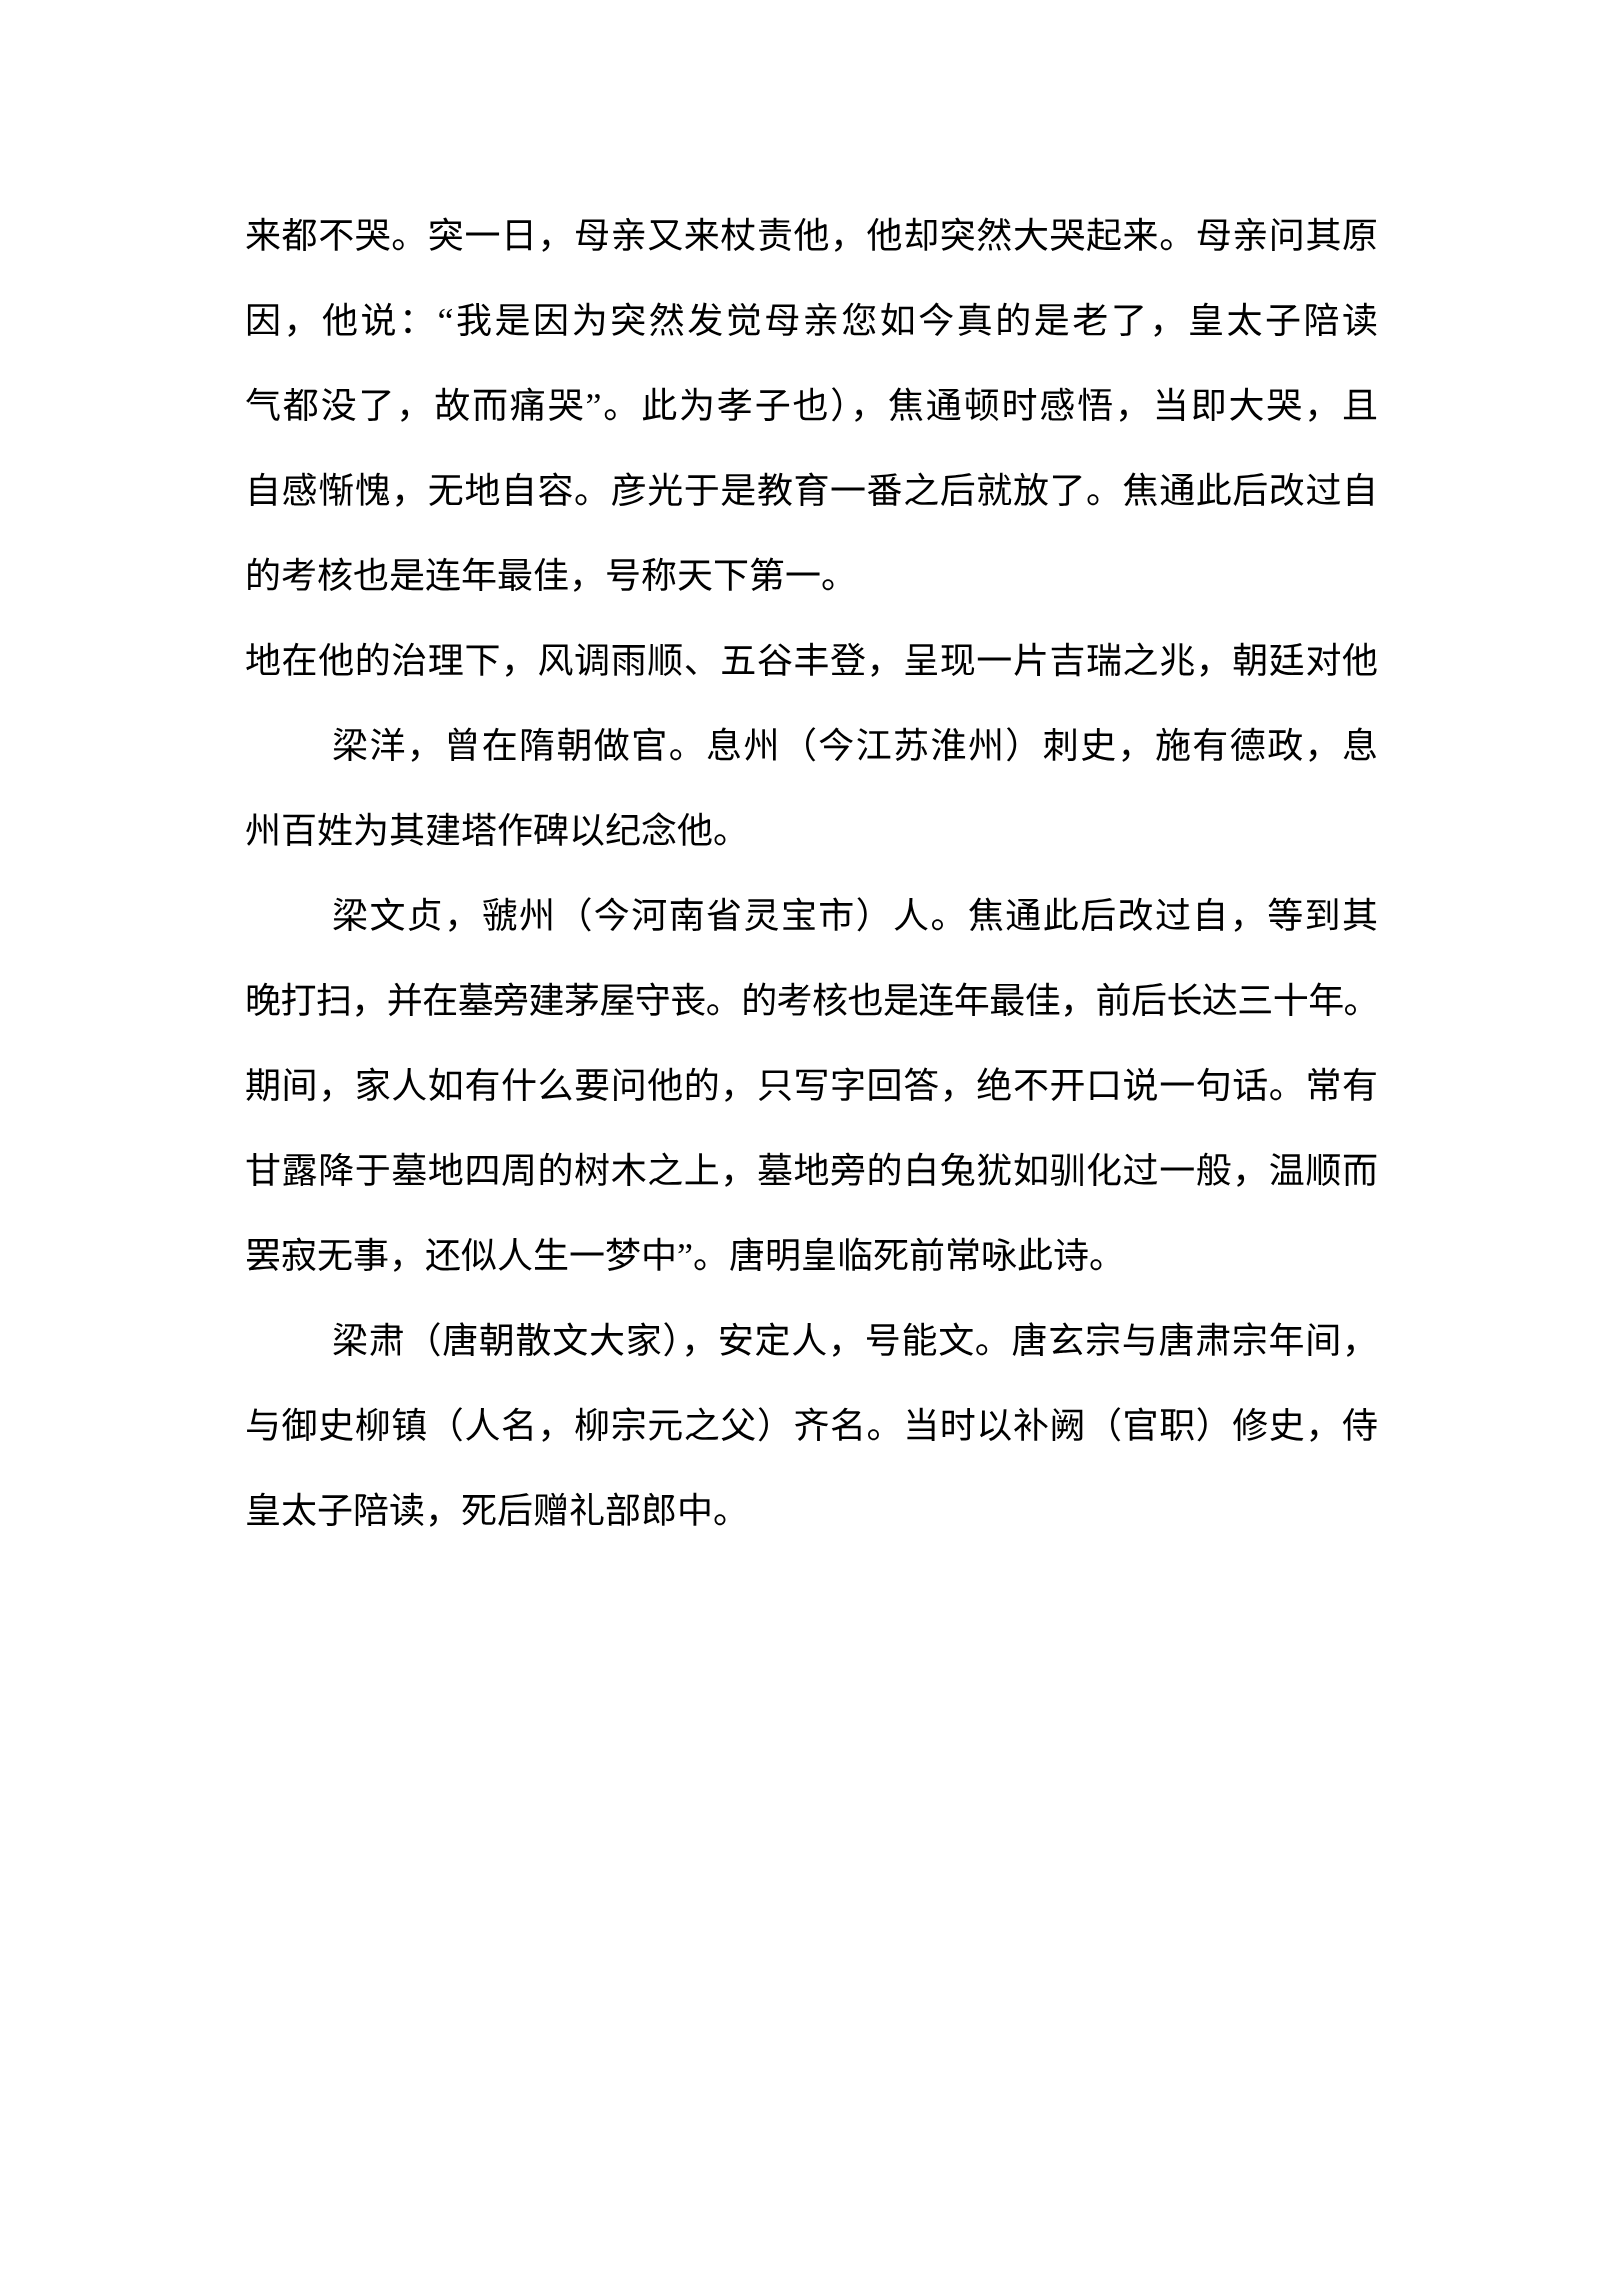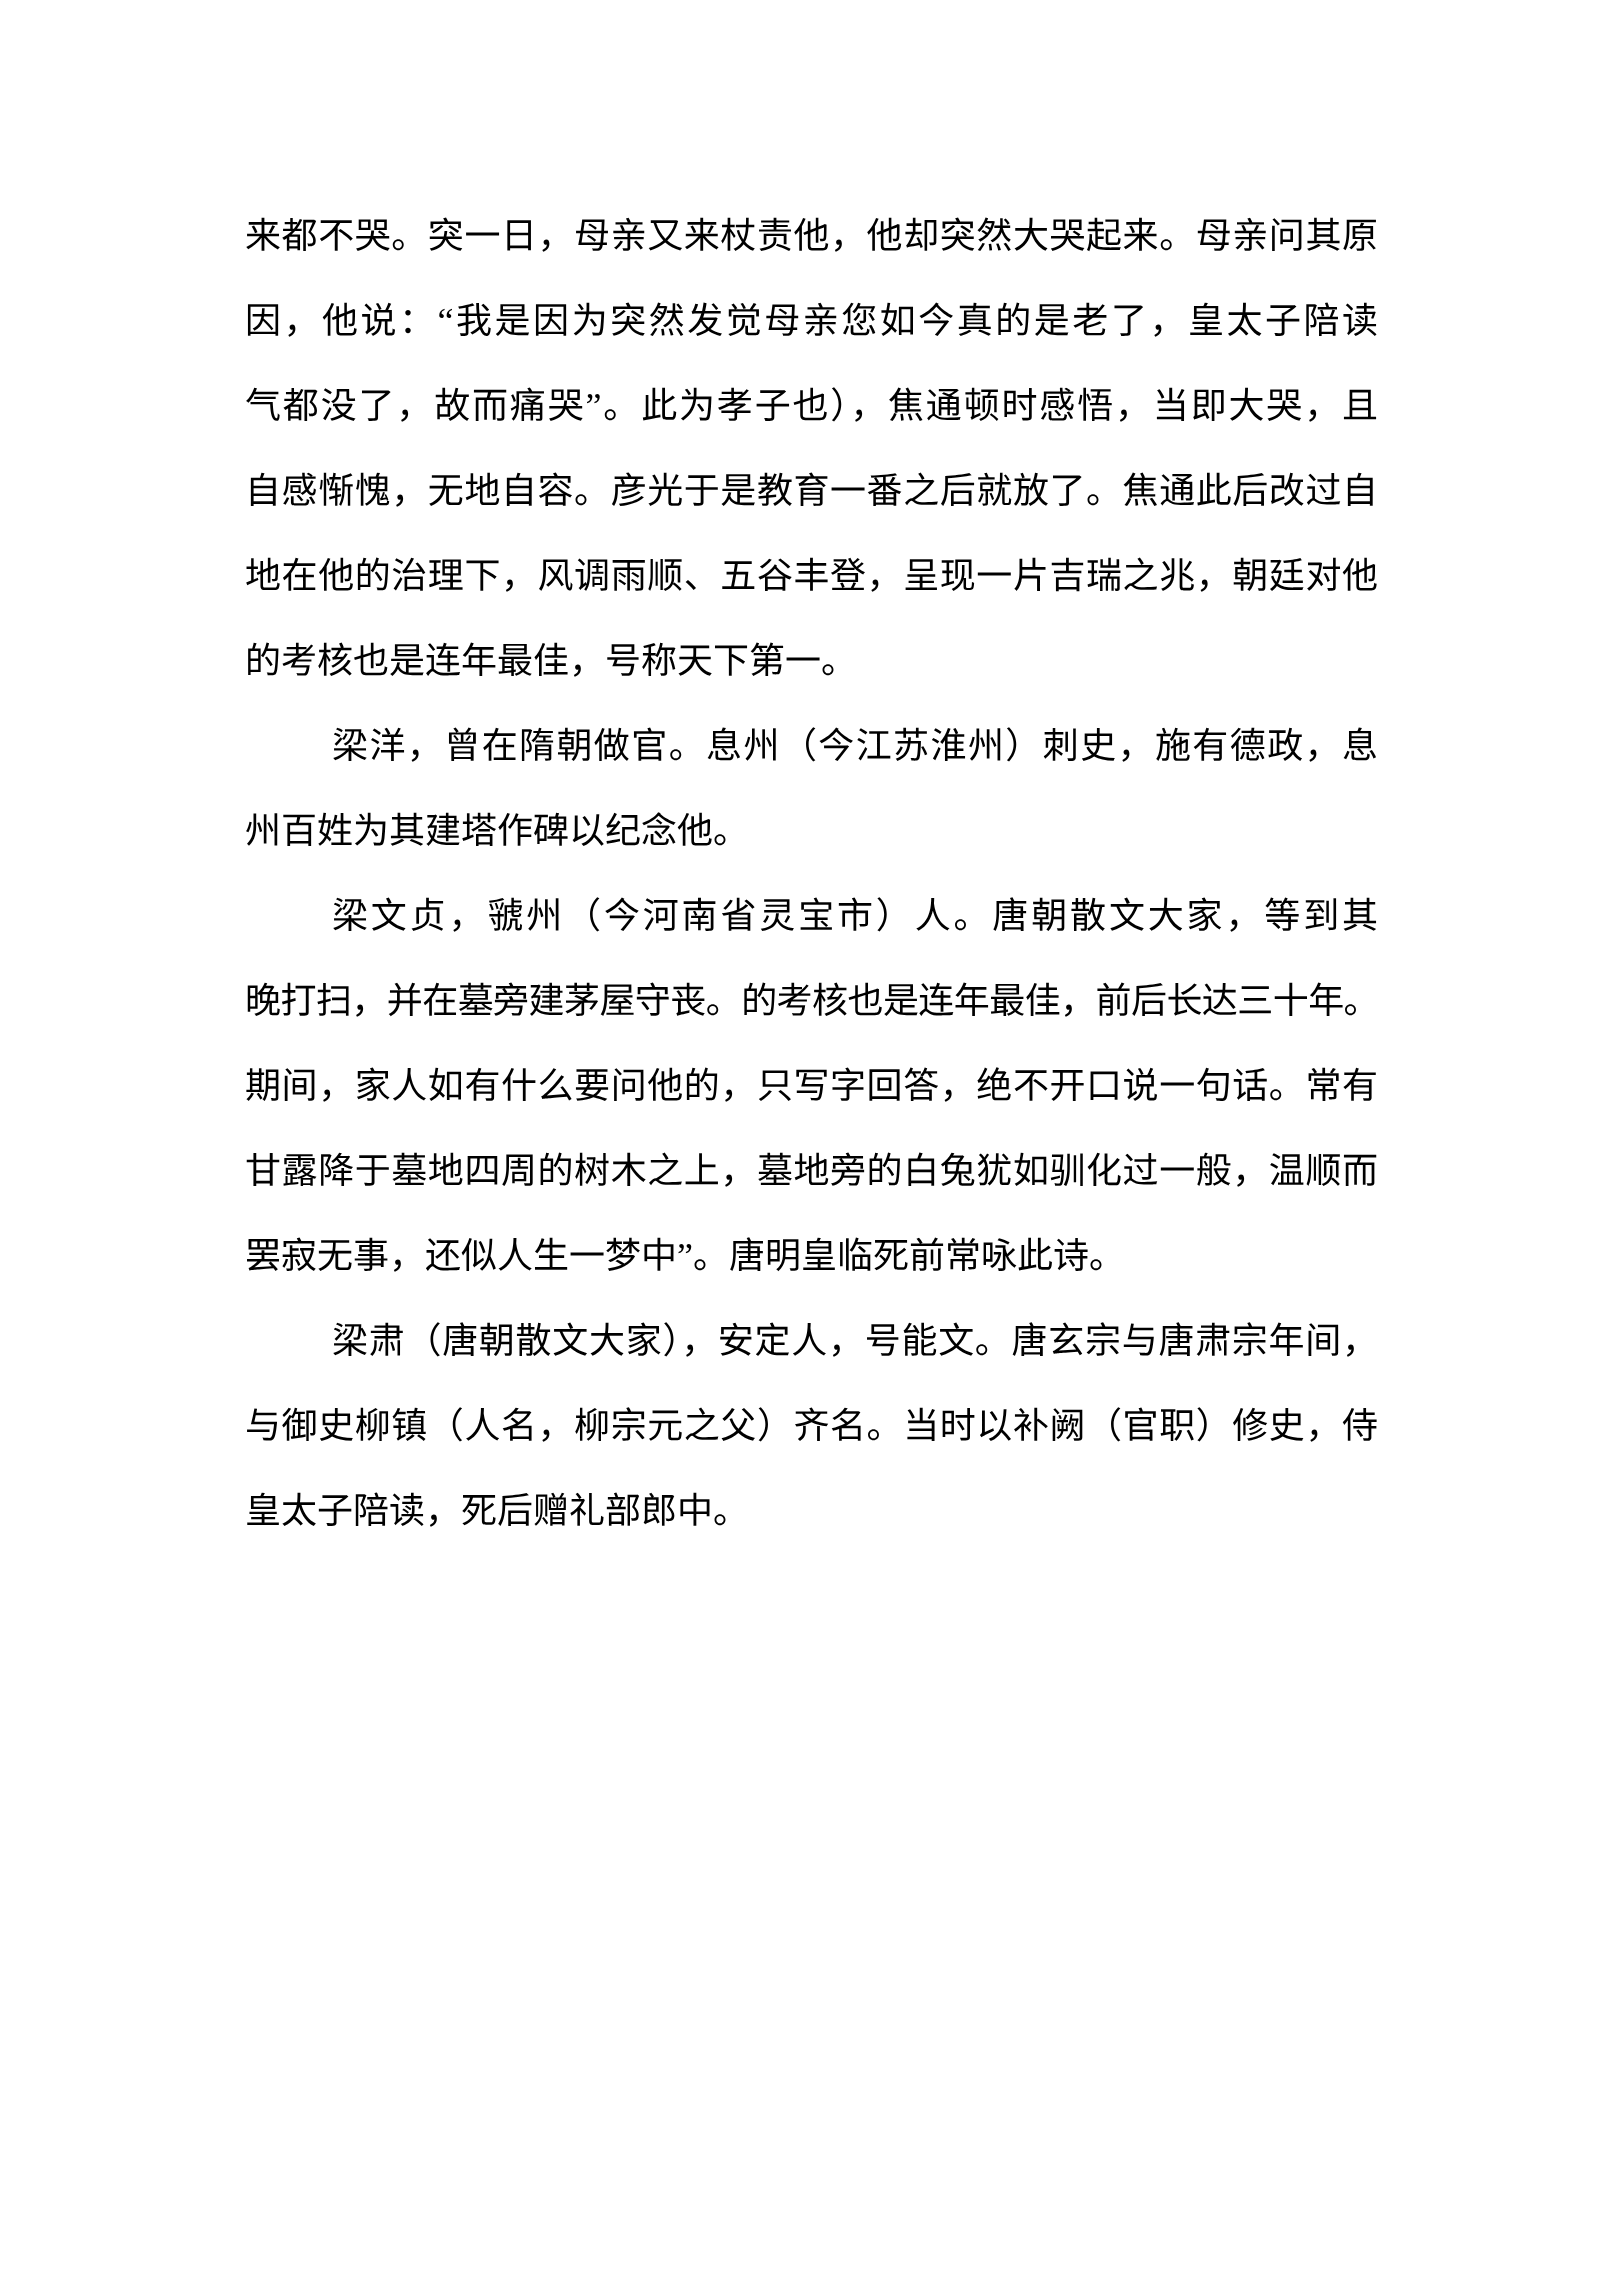--- a/index.html
+++ b/index.html
@@ -42,27 +42,27 @@
 </style>
 </head>
 <body>
 
 <div class="page">
   <div class="textblock">
     <div class="line">来都不哭。突一日，母亲又来杖责他，他却突然大哭起来。母亲问其原</div>
     <div class="line">因，他说：“我是因为突然发觉母亲您如今真的是老了，皇太子陪读</div>
     <div class="line">气都没了，故而痛哭”。此为孝子也），焦通顿时感悟，当即大哭，且</div>
     <div class="line">自感惭愧，无地自容。彦光于是教育一番之后就放了。焦通此后改过自</div>
+    <div class="line plast">的考核也是连年最佳，号称天下第一。</div>
     <div class="line">地在他的治理下，风调雨顺、五谷丰登，呈现一片吉瑞之兆，朝廷对他</div>
-    <div class="line plast">的考核也是连年最佳，号称天下第一。</div>
 
     <div class="line first">梁洋，曾在隋朝做官。息州（今江苏淮州）刺史，施有德政，息</div>
     <div class="line plast">州百姓为其建塔作碑以纪念他。</div>
 
-    <div class="line first">梁文贞，虢州（今河南省灵宝市）人。唐朝散文大家，等到其</div>
+    <div class="line first">梁文贞，虢州（今河南省灵宝市）人。焦通此后改过自，等到其</div>
     <div class="line tight">晚打扫，并在墓旁建茅屋守丧。的考核也是连年最佳，前后长达三十年。</div>
     <div class="line">期间，家人如有什么要问他的，只写字回答，绝不开口说一句话。常有</div>
     <div class="line">甘露降于墓地四周的树木之上，墓地旁的白兔犹如驯化过一般，温顺而</div>
 
     <div class="line plast">罢寂无事，还似人生一梦中”。唐明皇临死前常咏此诗。</div>
 
     <div class="line first">梁肃（唐朝散文大家），安定人，号能文。唐玄宗与唐肃宗年间，</div>
     <div class="line">与御史柳镇（人名，柳宗元之父）齐名。当时以补阙（官职）修史，侍</div>
     <div class="line plast">皇太子陪读，死后赠礼部郎中。</div>
   </div>

